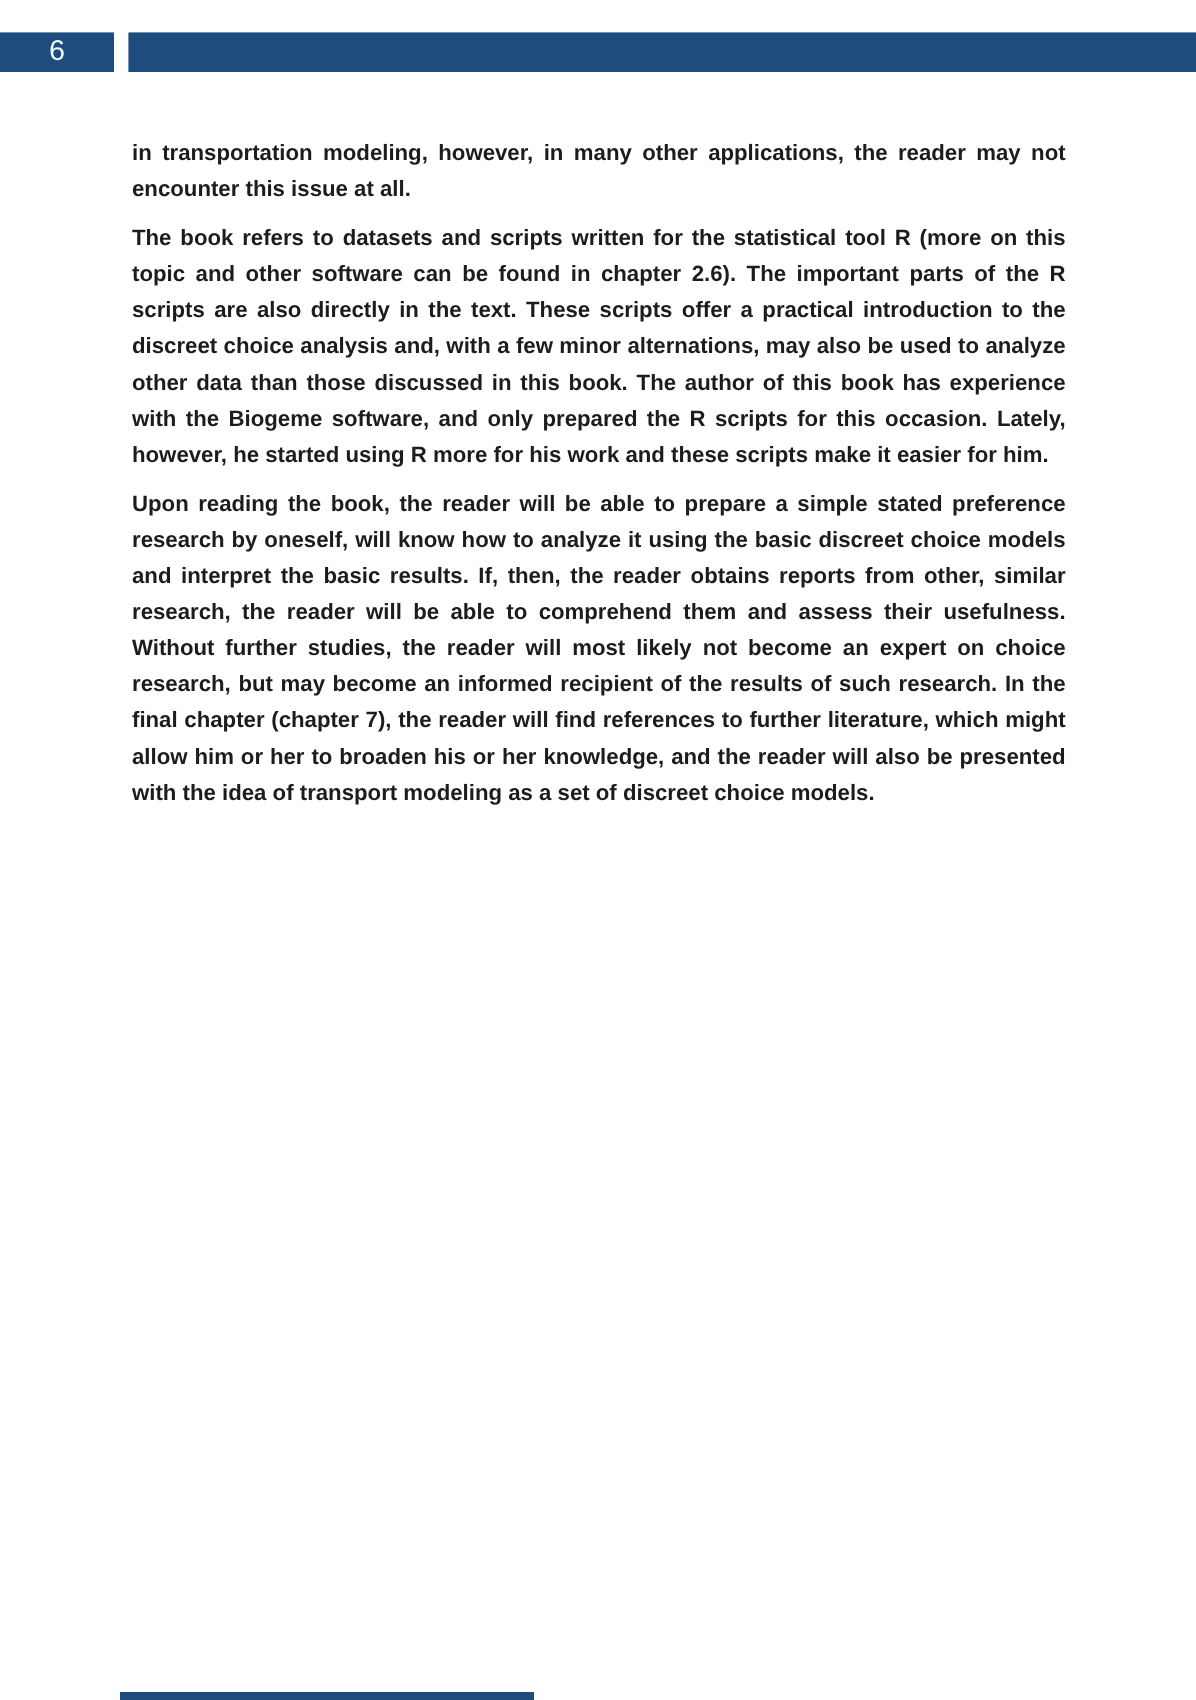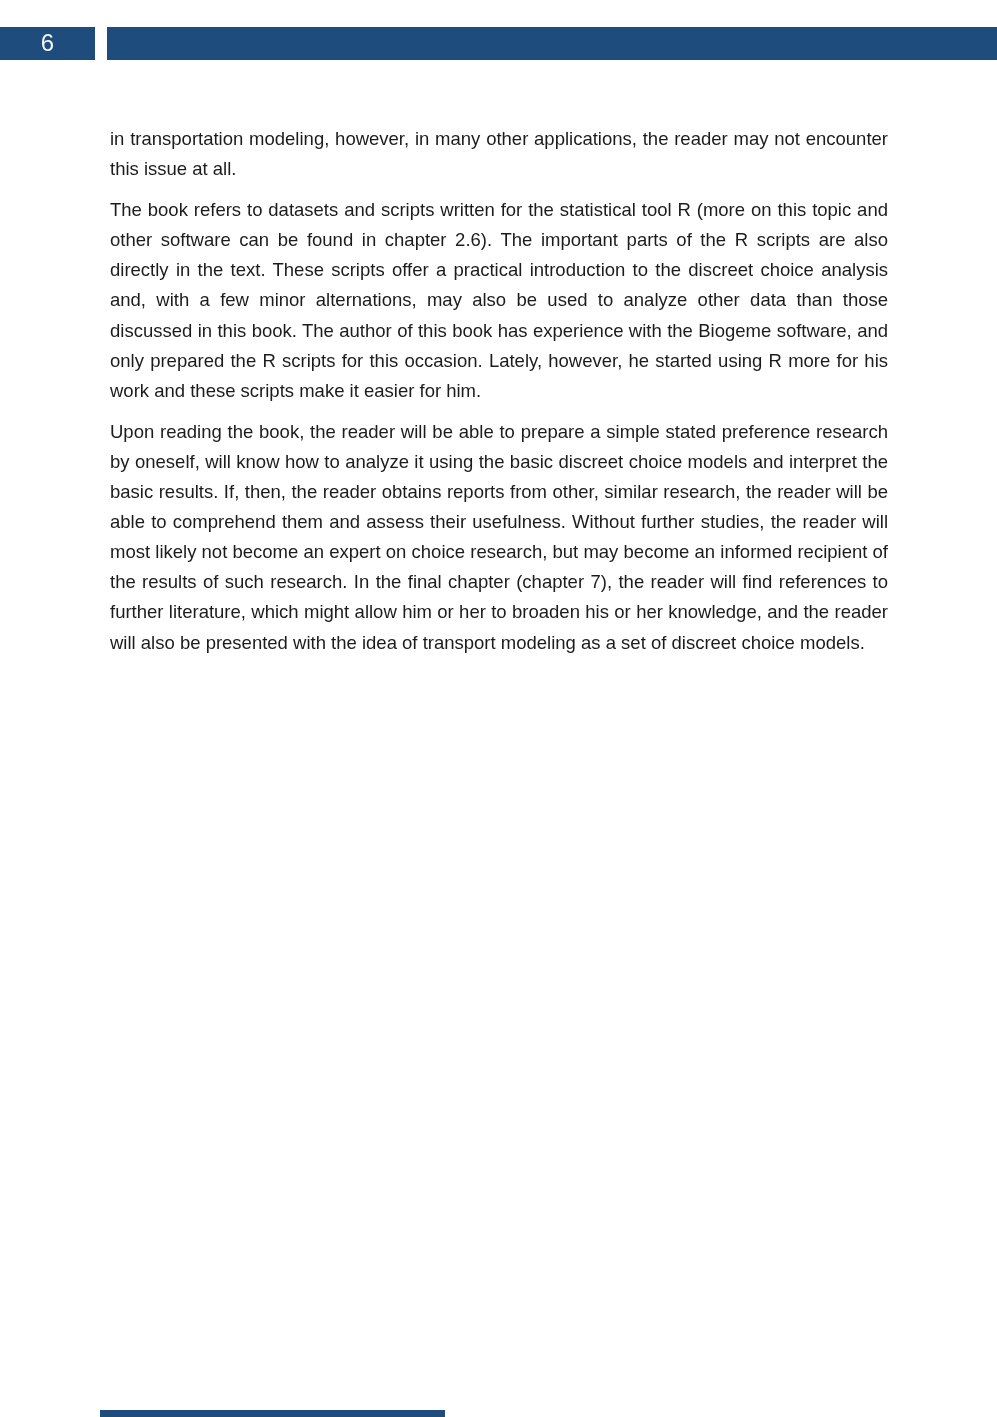--- a/index.html
+++ b/index.html
@@ -48,25 +48,26 @@
     top: 0;
     width: 890px;
     height: 33px;
     background: var(--accent, #1e4c7d);
   }
 
   
   .body-text {
     position: absolute;
     left: 110px;
-    top: 124px;
+    top: 112px;
     width: 778px;
     color: var(--text, #1c1c1c);
     font-size: 18.5px;
     line-height: 30.1px;
+    font-weight: bold;
   }
   .body-text p {
     margin: 0 0 11px 0;
     text-align: justify;
     text-justify: inter-word;
   }
 
   
   .footer-bar {
     position: absolute;

